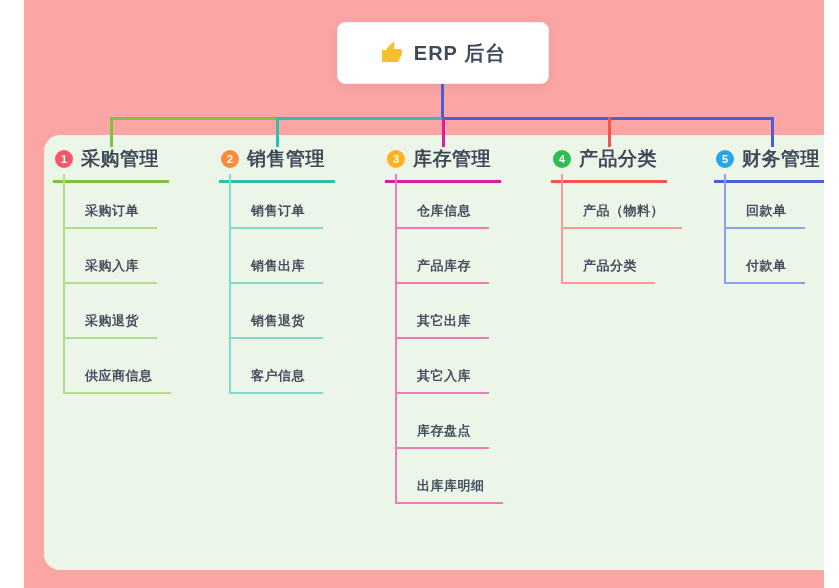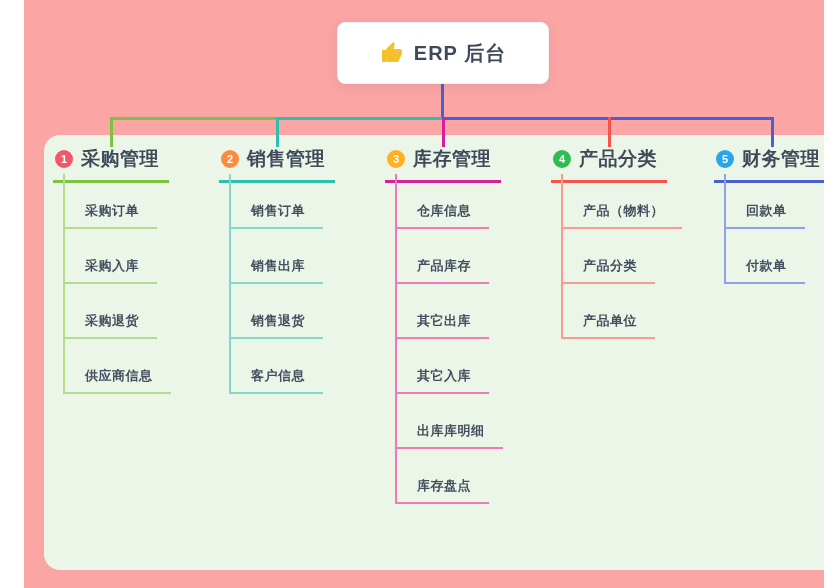--- a/index.html
+++ b/index.html
@@ -151,44 +151,41 @@
       <div class="child-row">
           <div class="leaf">产品库存</div>
         </div>
       <div class="child-row">
           <div class="leaf">其它出库</div>
         </div>
       <div class="child-row">
           <div class="leaf">其它入库</div>
         </div>
       <div class="child-row">
+          <div class="leaf">库存盘点</div>
+        </div>
+      <div class="child-row">
           <div class="leaf">出库库明细</div>
-        </div>
-      <div class="child-row">
-          <div class="leaf">库存盘点</div>
         </div>
     </div>
   </div>
 
   <div class="branch-col" style="left: 527px; --main: #f5544a; --light: #f99b92; --badge: #2ebd52;">
     <div class="branch-drop"></div>
     <div class="branch-header">
       <span class="badge">4</span>
       <span class="branch-label">产品分类</span>
     </div>
     <div class="children">
       <div class="child-row">
           <div class="leaf">产品（物料）</div>
         </div>
       <div class="child-row">
           <div class="leaf">产品分类</div>
         </div>
-      <div class="child-row">
-          <div class="leaf">产品单位</div>
-        </div>
     </div>
   </div>
 
   <div class="branch-col" style="left: 690px; --main: #4a5fd2; --light: #8ca1ea; --badge: #2aa5e8;">
     <div class="branch-drop"></div>
     <div class="branch-header">
       <span class="badge">5</span>
       <span class="branch-label">财务管理</span>
     </div>
     <div class="children">

